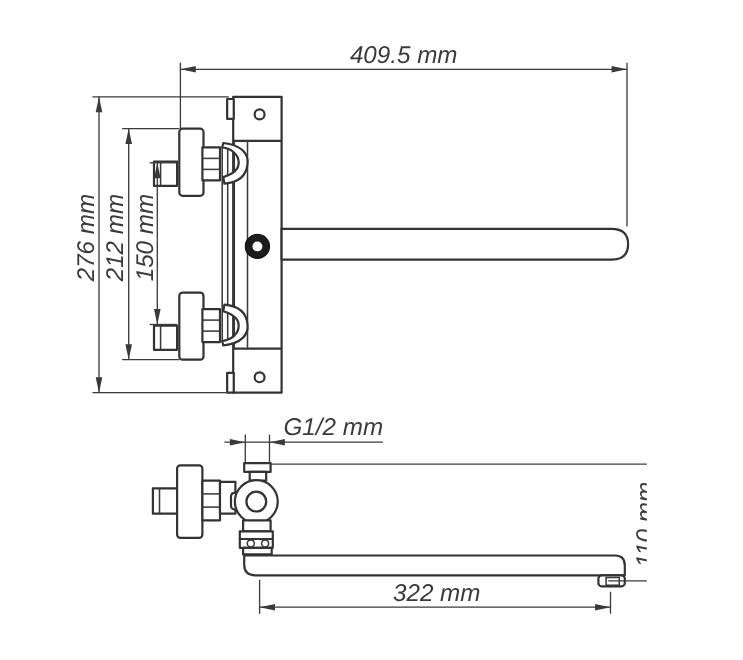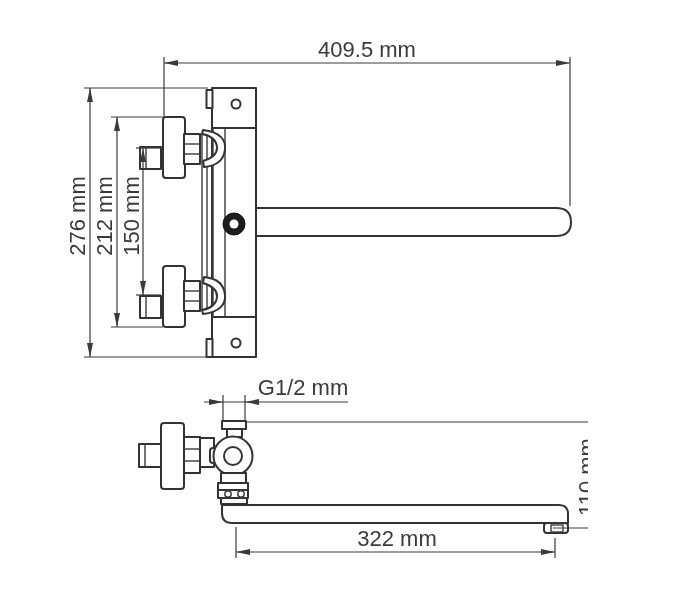--- a/index.html
+++ b/index.html
@@ -6,20 +6,21 @@
     margin: 0;
     padding: 0;
     background: #ffffff;
   }
   .stage {
     position: relative;
     width: 588px;
     height: 600px;
     background: #ffffff;
     overflow: hidden;
+    font-style: italic;
   }
   svg { display: block; }
   
   .part {
     fill: #ffffff;
     stroke: #333333;
     stroke-width: 2;
     stroke-linejoin: round;
   }
   .part-line {

